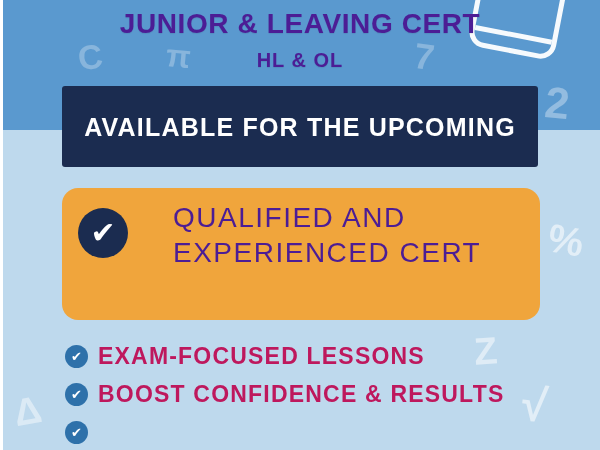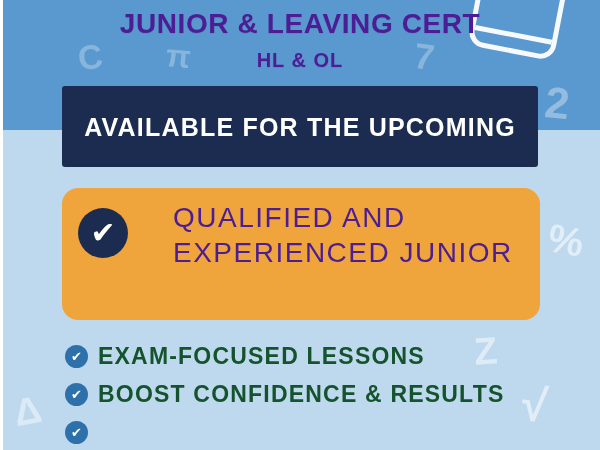--- a/index.html
+++ b/index.html
@@ -71,21 +71,21 @@
   }
   .check-row{
     display:flex;align-items:center;height:24px;margin-bottom:14px;
   }
   .check-row .bullet{
     flex:0 0 23px;width:23px;height:23px;border-radius:50%;
     background:#2E71AA;color:#ffffff;font-size:13px;line-height:23px;
     text-align:center;font-weight:bold;
   }
   .check-row .label{
-    margin-left:10px;color:#14532d;font-weight:bold;
+    margin-left:10px;color:#be185d;font-weight:bold;
     font-size:23px;letter-spacing:1.2px;white-space:nowrap;
   }
   
   .wm{
     position:absolute;font-weight:bold;color:rgba(255,255,255,0.28);
     z-index:2;pointer-events:none;
   }
   .wm-c    {left:78px;  top:38px;  font-size:34px; transform:rotate(-8deg);}
   .wm-pi   {left:166px; top:38px;  font-size:32px; transform:rotate(5deg);}
   .wm-7    {left:414px; top:36px;  font-size:36px; transform:rotate(8deg);}
@@ -122,21 +122,21 @@
   <span class="wm wm-delta">Δ</span>
 
   <div class="banner">
     <span>AVAILABLE FOR THE UPCOMING</span>
   </div>
 
   <div class="card">
     <div class="card-check">✔</div>
     <div class="card-text">
       <span>QUALIFIED AND</span>
-      <span>EXPERIENCED JUNIOR</span>
+      <span>EXPERIENCED CERT</span>
     </div>
   </div>
 
   <div class="checklist">
     <div class="check-row">
       <span class="bullet">✔</span>
       <span class="label">EXAM-FOCUSED LESSONS</span>
     </div>
     <div class="check-row">
       <span class="bullet">✔</span>

